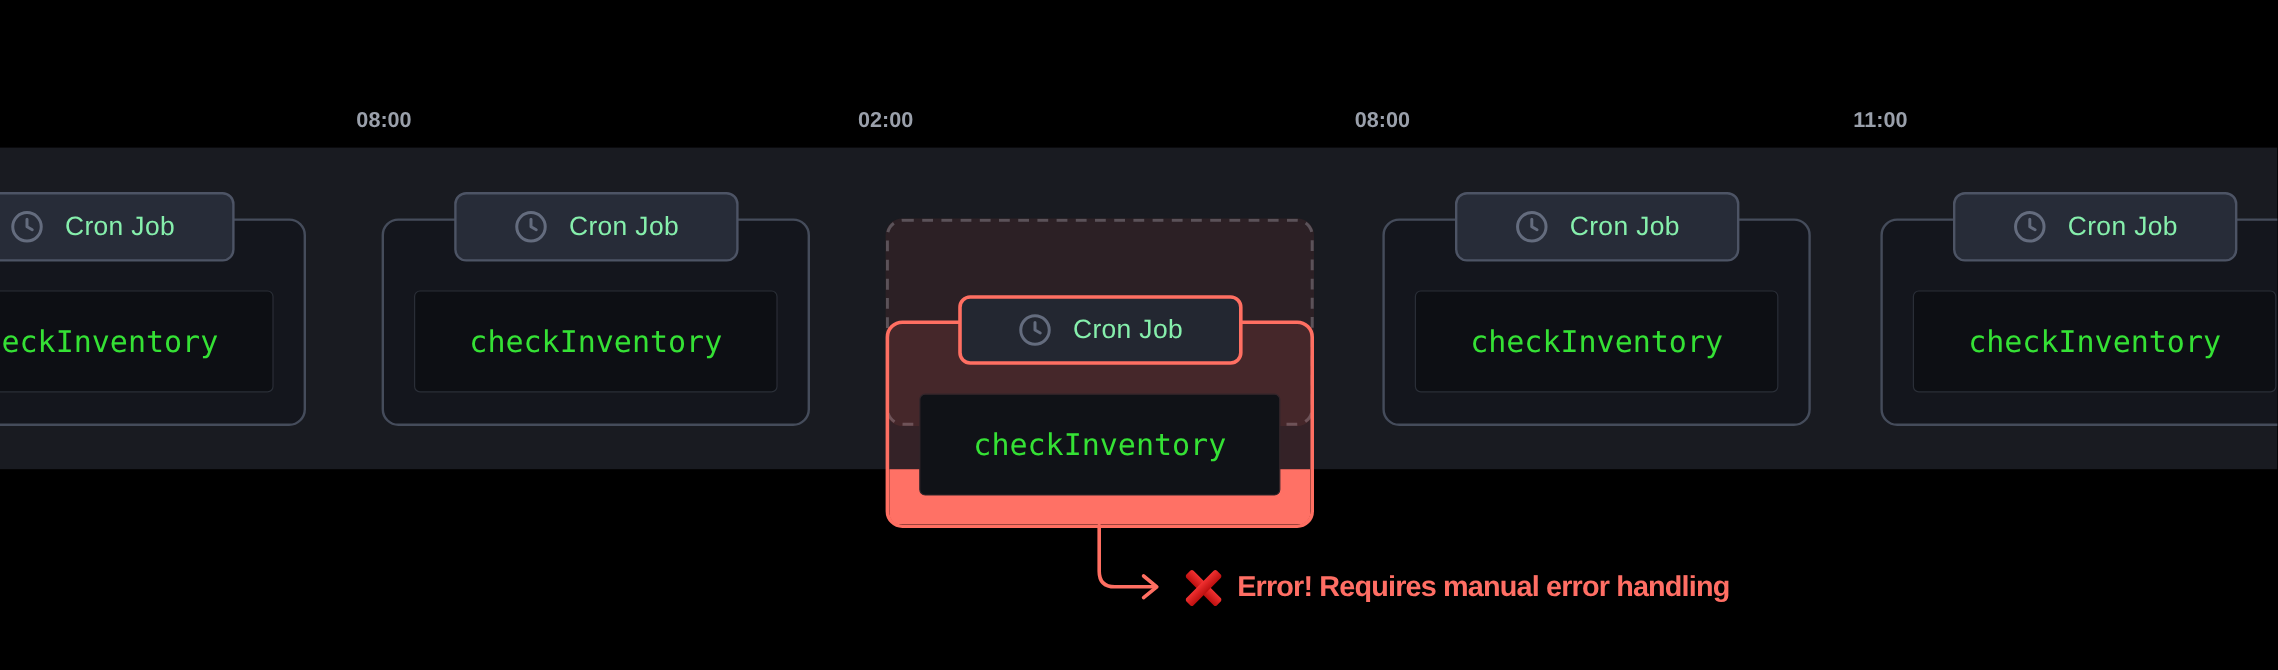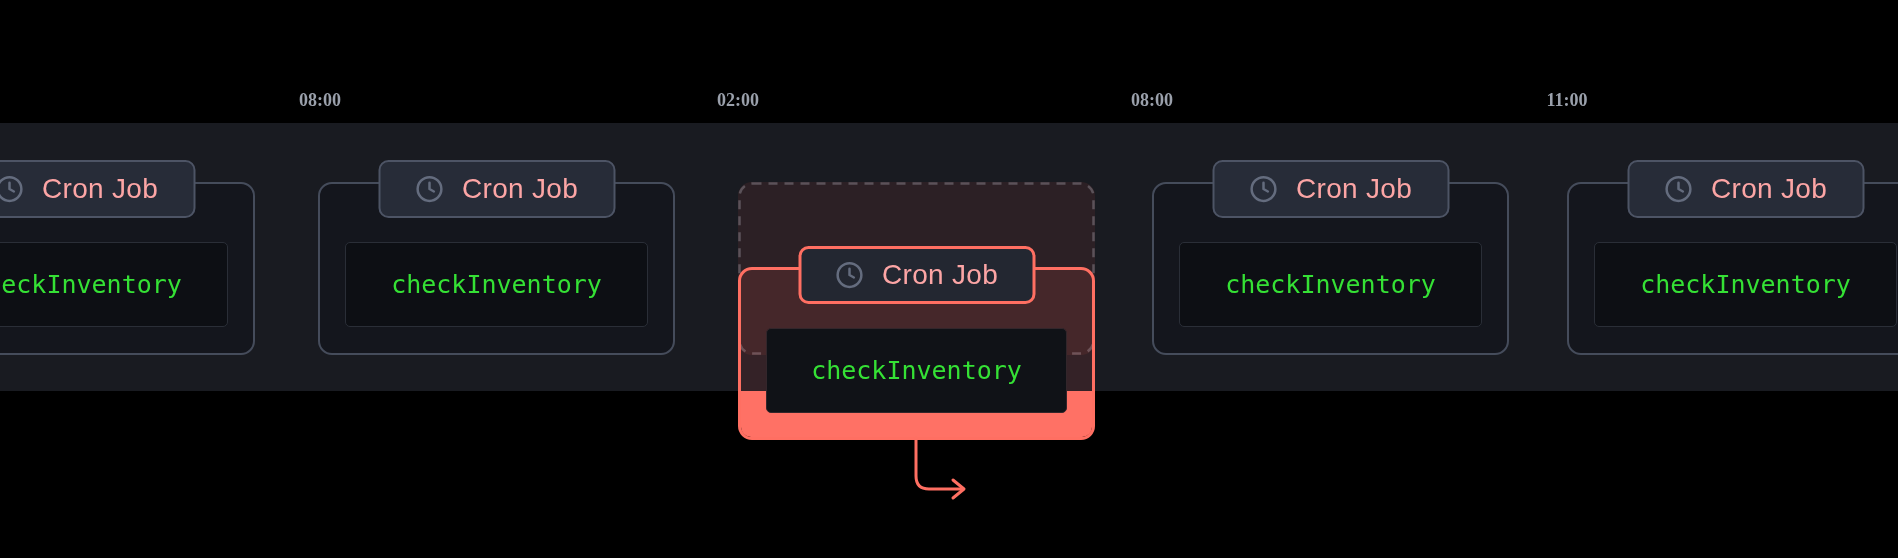--- a/index.html
+++ b/index.html
@@ -3,34 +3,34 @@
 <meta charset="utf-8">
 <style>
   html,body{margin:0;padding:0;background:#000;}
   .stage{
     position:relative;width:1898px;height:558px;overflow:hidden;background:#000;
     font-family:"Liberation Sans",sans-serif;
   }
   .band{position:absolute;left:0;top:123px;width:1898px;height:268px;background:#191b21;}
   .time-label{
     position:absolute;top:90px;width:120px;text-align:center;
-    font-family:Liberation Serif, serif;font-weight:bold;font-size:18px;color:#9aa0ab;
+    font-family:Liberation Sans, sans-serif;font-weight:bold;font-size:18px;color:#9aa0ab;
   }
   
   .card{
     position:absolute;top:182px;width:357px;height:173px;box-sizing:border-box;
     background:#14161d;border:2px solid #454c5b;border-radius:14px;z-index:2;
   }
   .badge{
     position:absolute;top:-24px;left:50%;transform:translateX(-50%);
     width:237px;height:58px;box-sizing:border-box;
     background:#272c38;border:2.5px solid #4d5465;border-radius:10px;
     display:flex;align-items:center;justify-content:center;gap:17px;
   }
-  .badge-label{font-size:28px;letter-spacing:.3px;color:#fca5a5;white-space:nowrap;}
+  .badge-label{font-size:22px;letter-spacing:.3px;color:#86efac;white-space:nowrap;}
   .clock{width:30px;height:30px;flex:0 0 auto;}
   .codebox{
     position:absolute;left:25px;right:25px;top:58px;height:85px;box-sizing:border-box;
     background:#0d0f14;border:1.5px solid #2a2e37;border-radius:5px;
     display:flex;align-items:center;justify-content:center;
   }
   .code-text{
     font-family:"DejaVu Sans Mono",monospace;font-size:25px;color:#35e135;white-space:nowrap;
   }
   
@@ -144,14 +144,29 @@
     <div class="codebox">
       <span class="code-text">checkInventory</span>
     </div>
   </div>
 
   <svg class="err-arrow" width="90" height="72" viewBox="900 434 90 72" fill="none">
     <path d="M916 438 L916 476 Q916 489 929 489 L962 489" stroke="#ff6f62" stroke-width="3" stroke-linecap="round" stroke-linejoin="round"></path>
     <path d="M953 480 L964 489 L953 498" stroke="#ff6f62" stroke-width="3" stroke-linecap="round" stroke-linejoin="round"></path>
   </svg>
 
+  <div class="err-row">
+    <svg class="cross" viewBox="0 0 30 30">
+      <defs>
+        <linearGradient id="xg" x1="0" y1="0" x2="0" y2="1">
+          <stop offset="0" stop-color="#f23131"></stop>
+            <stop offset="1" stop-color="#bd0f0f"></stop>
+        </linearGradient>
+      </defs>
+      <g fill="url(#xg)">
+        <rect x="-3" y="10.8" width="36" height="8.4" rx="2" transform="rotate(45 15 15)"></rect>
+        <rect x="-3" y="10.8" width="36" height="8.4" rx="2" transform="rotate(-45 15 15)"></rect>
+      </g>
+    </svg>
+    <span class="err-text">Error! Requires manual error handling</span>
+  </div>
 
 </div>
 
 </body></html>

